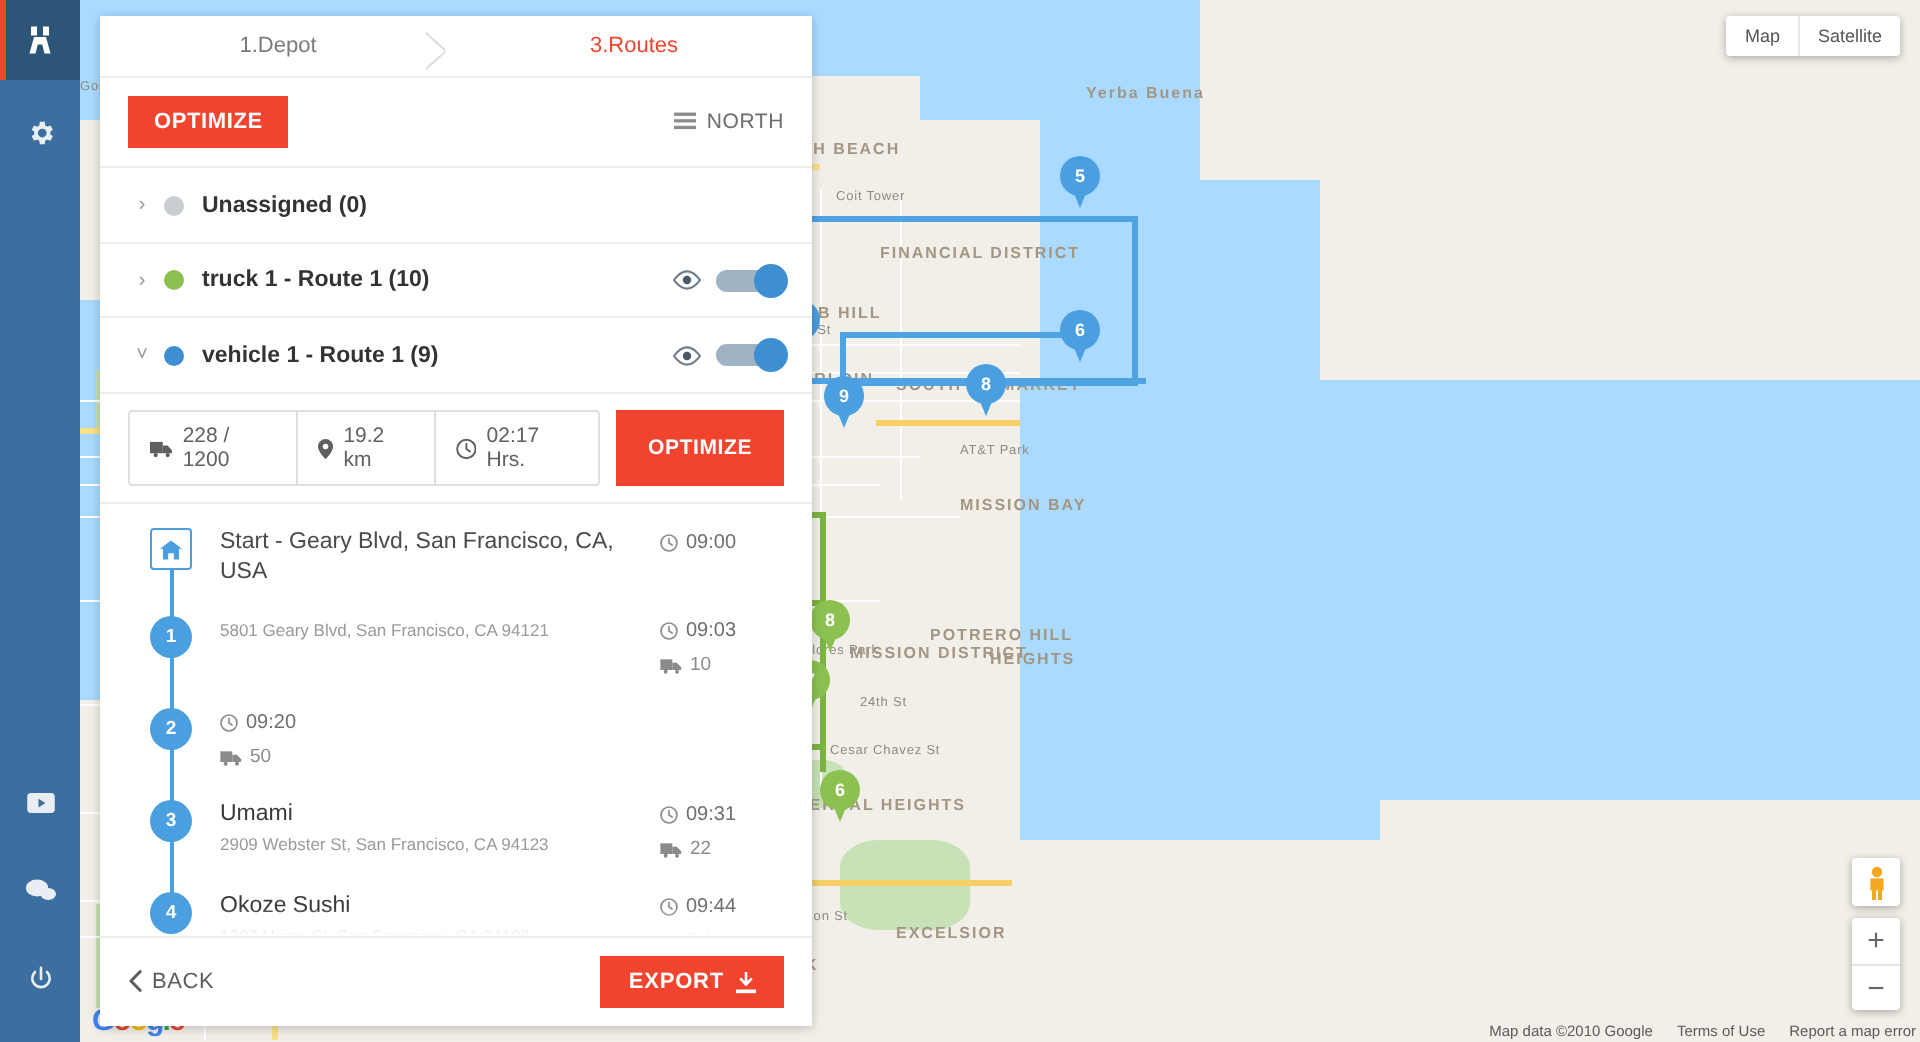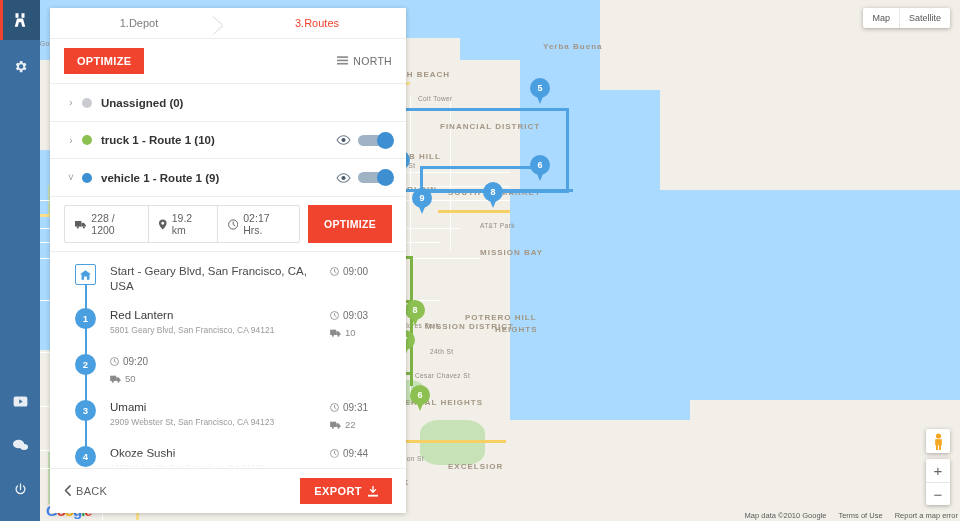--- a/index.html
+++ b/index.html
@@ -672,21 +672,20 @@
                     <circle cx="7" cy="7" r="6.2" fill="none" stroke="#8b8b8b" stroke-width="1.3"></circle>
                     <path d="M7 3.6V7l2.4 1.6" stroke="#8b8b8b" stroke-width="1.3" fill="none" stroke-linecap="round"></path>
                   </svg>
                   <span>09:00</span>
                 </div>
               </div>
             </div>
             <div class="stop">
               <div class="stop-badge">1</div>
               <div class="stop-main">
-                <div class="stop-title">Red Lantern</div>
                 <div class="stop-addr">5801 Geary Blvd, San Francisco, CA 94121</div>
               </div>
               <div class="stop-meta">
                 <div class="meta-line">
                   <svg width="9" height="9" viewBox="0 0 14 14">
                     <circle cx="7" cy="7" r="6.2" fill="none" stroke="#8b8b8b" stroke-width="1.3"></circle>
                     <path d="M7 3.6V7l2.4 1.6" stroke="#8b8b8b" stroke-width="1.3" fill="none" stroke-linecap="round"></path>
                   </svg>
                   <span>09:03</span>
                 </div>

